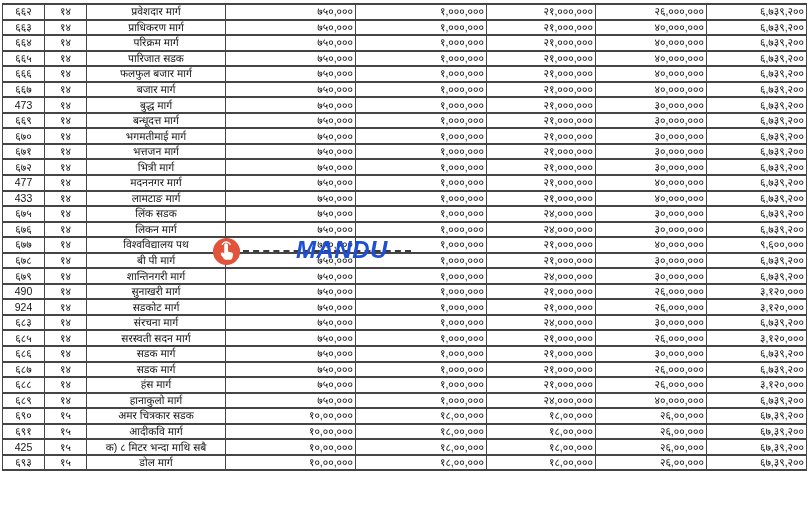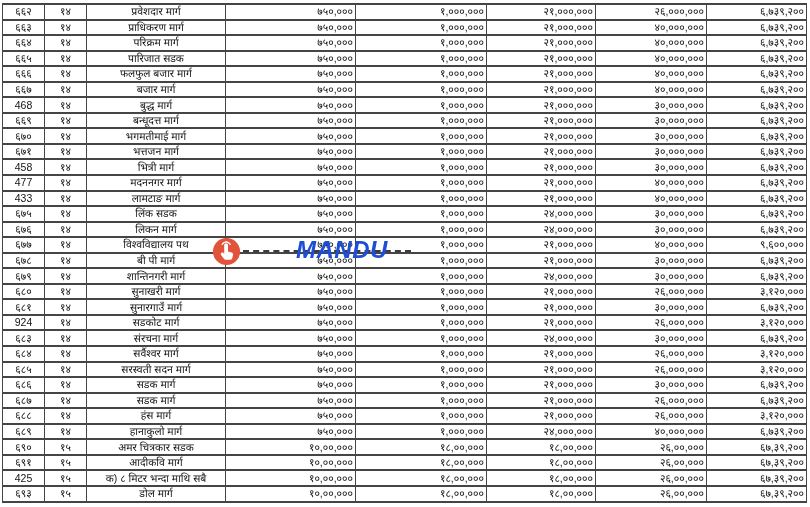--- a/index.html
+++ b/index.html
@@ -105,21 +105,21 @@
           <td class="c-sn">६६७</td>
           <td class="c-ward">१४</td>
           <td class="c-name">बजार मार्ग</td>
           <td class="c-num">७५०,०००</td>
           <td class="c-num">१,०००,०००</td>
           <td class="c-num">२१,०००,०००</td>
           <td class="c-num">४०,०००,०००</td>
           <td class="c-num">६,७३९,२००</td>
         </tr>
         <tr>
-          <td class="c-sn">468</td>
+          <td class="c-sn">473</td>
           <td class="c-ward">१४</td>
           <td class="c-name">बुद्ध मार्ग</td>
           <td class="c-num">७५०,०००</td>
           <td class="c-num">१,०००,०००</td>
           <td class="c-num">२१,०००,०००</td>
           <td class="c-num">३०,०००,०००</td>
           <td class="c-num">६,७३९,२००</td>
         </tr>
         <tr>
           <td class="c-sn">६६९</td>
@@ -145,21 +145,21 @@
           <td class="c-sn">६७१</td>
           <td class="c-ward">१४</td>
           <td class="c-name">भत्तजन मार्ग</td>
           <td class="c-num">७५०,०००</td>
           <td class="c-num">१,०००,०००</td>
           <td class="c-num">२१,०००,०००</td>
           <td class="c-num">३०,०००,०००</td>
           <td class="c-num">६,७३९,२००</td>
         </tr>
         <tr>
-          <td class="c-sn">458</td>
+          <td class="c-sn">६७२</td>
           <td class="c-ward">१४</td>
           <td class="c-name">भित्री मार्ग</td>
           <td class="c-num">७५०,०००</td>
           <td class="c-num">१,०००,०००</td>
           <td class="c-num">२१,०००,०००</td>
           <td class="c-num">३०,०००,०००</td>
           <td class="c-num">६,७३९,२००</td>
         </tr>
         <tr>
           <td class="c-sn">477</td>
@@ -225,68 +225,48 @@
           <td class="c-sn">६७९</td>
           <td class="c-ward">१४</td>
           <td class="c-name">शान्तिनगरी मार्ग</td>
           <td class="c-num">७५०,०००</td>
           <td class="c-num">१,०००,०००</td>
           <td class="c-num">२४,०००,०००</td>
           <td class="c-num">३०,०००,०००</td>
           <td class="c-num">६,७३९,२००</td>
         </tr>
         <tr>
-          <td class="c-sn">६८०</td>
+          <td class="c-sn">490</td>
           <td class="c-ward">१४</td>
           <td class="c-name">सुनाखरी मार्ग</td>
           <td class="c-num">७५०,०००</td>
           <td class="c-num">१,०००,०००</td>
           <td class="c-num">२१,०००,०००</td>
           <td class="c-num">२६,०००,०००</td>
           <td class="c-num">३,१२०,०००</td>
         </tr>
         <tr>
-          <td class="c-sn">६८१</td>
-          <td class="c-ward">१४</td>
-          <td class="c-name">सुनारगाउँ मार्ग</td>
-          <td class="c-num">७५०,०००</td>
-          <td class="c-num">१,०००,०००</td>
-          <td class="c-num">२१,०००,०००</td>
-          <td class="c-num">३०,०००,०००</td>
-          <td class="c-num">६,७३९,२००</td>
-        </tr>
-        <tr>
           <td class="c-sn">924</td>
           <td class="c-ward">१४</td>
           <td class="c-name">सडकोट मार्ग</td>
           <td class="c-num">७५०,०००</td>
           <td class="c-num">१,०००,०००</td>
           <td class="c-num">२१,०००,०००</td>
           <td class="c-num">२६,०००,०००</td>
           <td class="c-num">३,१२०,०००</td>
         </tr>
         <tr>
           <td class="c-sn">६८३</td>
           <td class="c-ward">१४</td>
           <td class="c-name">संरचना मार्ग</td>
           <td class="c-num">७५०,०००</td>
           <td class="c-num">१,०००,०००</td>
           <td class="c-num">२४,०००,०००</td>
           <td class="c-num">३०,०००,०००</td>
           <td class="c-num">६,७३९,२००</td>
-        </tr>
-        <tr>
-          <td class="c-sn">६८४</td>
-          <td class="c-ward">१४</td>
-          <td class="c-name">सर्वैश्वर मार्ग</td>
-          <td class="c-num">७५०,०००</td>
-          <td class="c-num">१,०००,०००</td>
-          <td class="c-num">२१,०००,०००</td>
-          <td class="c-num">२६,०००,०००</td>
-          <td class="c-num">३,१२०,०००</td>
         </tr>
         <tr>
           <td class="c-sn">६८५</td>
           <td class="c-ward">१४</td>
           <td class="c-name">सरस्वती सदन मार्ग</td>
           <td class="c-num">७५०,०००</td>
           <td class="c-num">१,०००,०००</td>
           <td class="c-num">२१,०००,०००</td>
           <td class="c-num">२६,०००,०००</td>
           <td class="c-num">३,१२०,०००</td>

